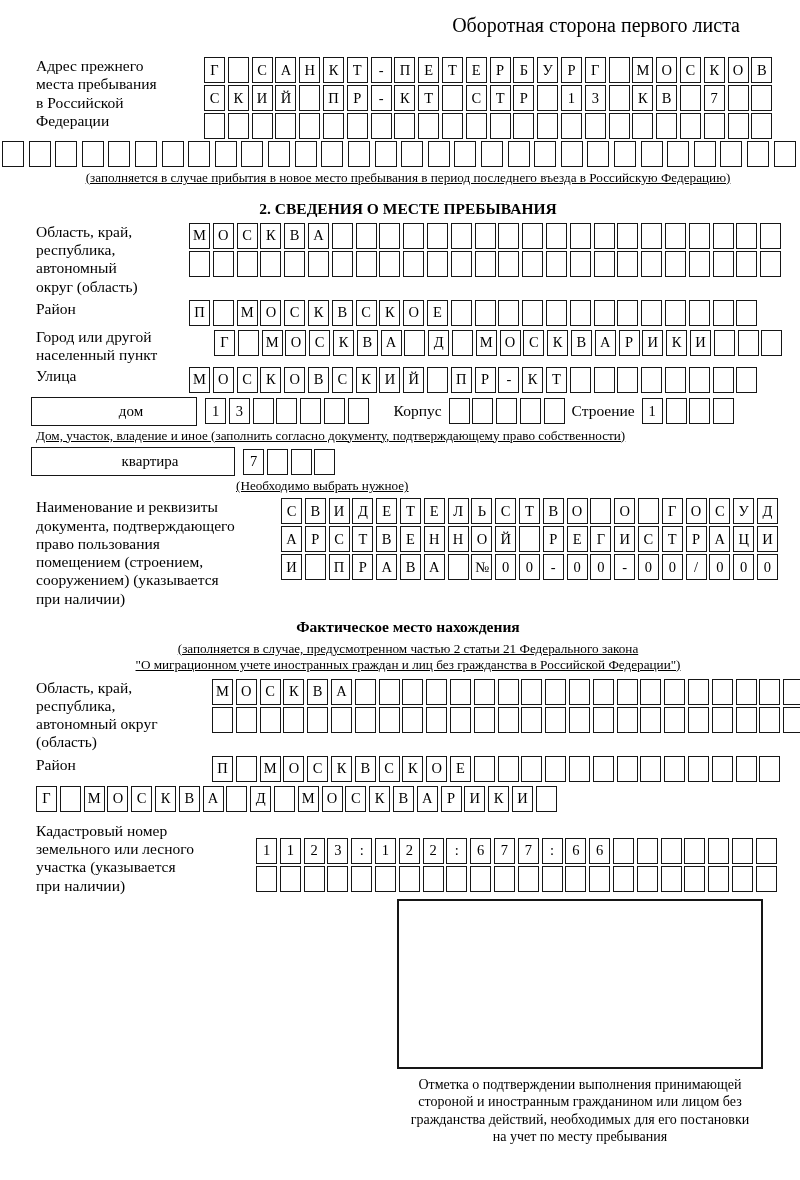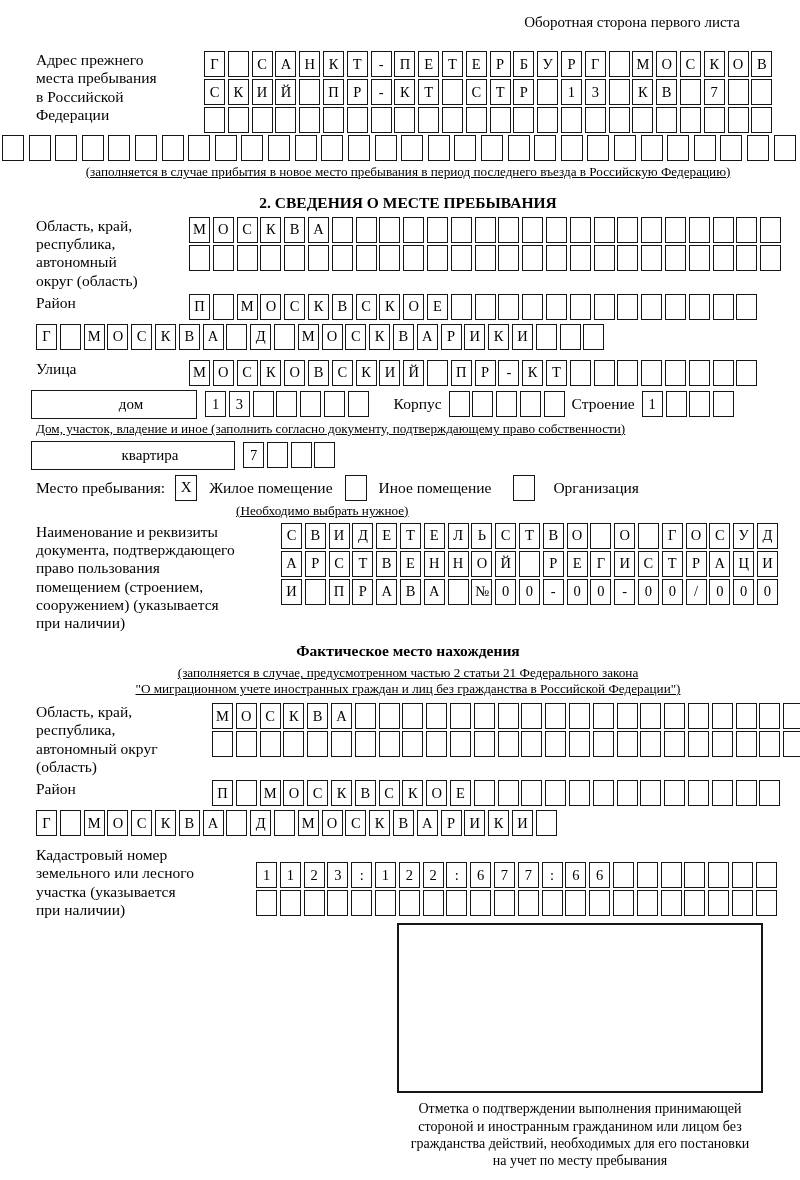--- a/index.html
+++ b/index.html
@@ -2,21 +2,21 @@
 <html><head>
 <meta charset="utf-8">
 <style>
   html,body { margin:0; padding:0; background:#ffffff; }
   .page {
     width:800px; height:1180px; box-sizing:border-box; overflow:hidden;
     background:#fff; color:#000;
     font-family:"Liberation Serif","DejaVu Serif",serif;
     padding:14px 20px 0 36px; position:relative;
   }
-  .header-note { text-align:right; font-size:15px; padding-right:40px; margin-bottom:20px; }
+  .header-note { text-align:right; font-size:20px; padding-right:40px; margin-bottom:20px; }
 
   .form-row { display:flex; align-items:flex-start; margin-bottom:2px;gap:28px; }
   .row-label { font-size:15.5px; line-height:1.18; white-space:pre-line; flex:none; }
   .cells-col { display:flex; flex-direction:column; gap:2px; }
   .cells { display:flex; flex:none; }
   .cell {
     box-sizing:border-box; width:21px; height:26px; border:1.8px solid #161616;
     margin-right:2.8px; display:flex; align-items:center; justify-content:center;
     font-size:14.5px; flex:none; background:#fff;
   }
@@ -263,20 +263,22 @@
         <span class="cell"></span>
         <span class="cell"></span>
         <span class="cell"></span>
         <span class="cell"></span>
         <span class="cell"></span>
         <span class="cell"></span>
       </div>
   </div>
 
   <div class="form-row" style="min-height:36px">
+    <div class="row-label" style="width:150px">Город или другой
+населенный пункт</div>
     <div class="cells" style="margin-top:2px">
         <span class="cell">Г</span>
         <span class="cell"></span>
         <span class="cell">М</span>
         <span class="cell">О</span>
         <span class="cell">С</span>
         <span class="cell">К</span>
         <span class="cell">В</span>
         <span class="cell">А</span>
         <span class="cell"></span>
@@ -360,29 +362,20 @@
   <div class="house-row">
     <div class="wide-box" style="width:204px;margin-left:-5px">квартира</div>
     <div class="cells" style="margin-left:8px">
         <span class="cell">7</span>
         <span class="cell"></span>
         <span class="cell"></span>
         <span class="cell"></span>
       </div>
   </div>
 
-  <div class="stay-row">
-    <span>Место пребывания:</span>
-    <span class="checkbox" style="margin-left:10px">X</span>
-    <span style="margin-left:12px">Жилое помещение</span>
-    <span class="checkbox" style="margin-left:12px"></span>
-    <span style="margin-left:12px">Иное помещение</span>
-    <span class="checkbox" style="margin-left:22px"></span>
-    <span style="margin-left:18px">Организация</span>
-  </div>
   <div class="note stay-note">(Необходимо выбрать нужное)</div>
 
   <div class="form-row mt4">
     <div class="row-label" style="width:217px">Наименование и реквизиты
 документа, подтверждающего
 право пользования
 помещением (строением,
 сооружением) (указывается
 при наличии)</div>
     <div class="cells-col">

